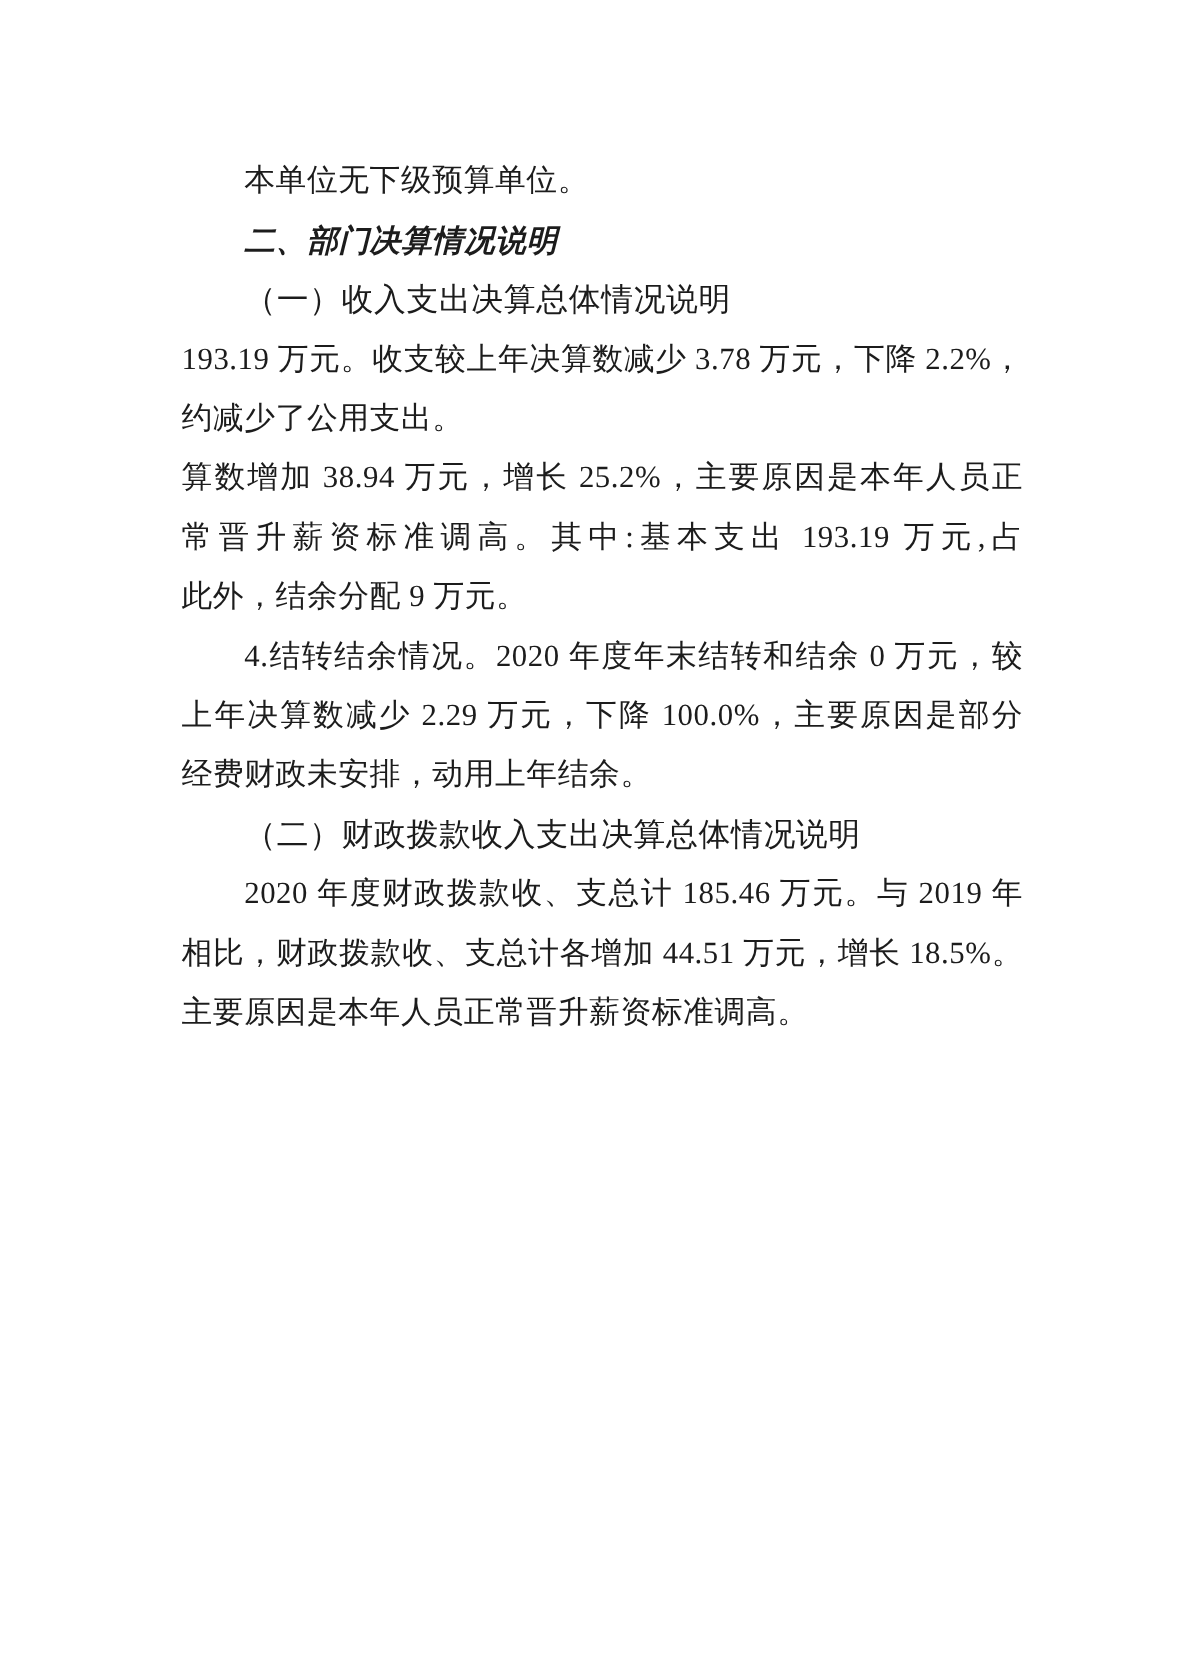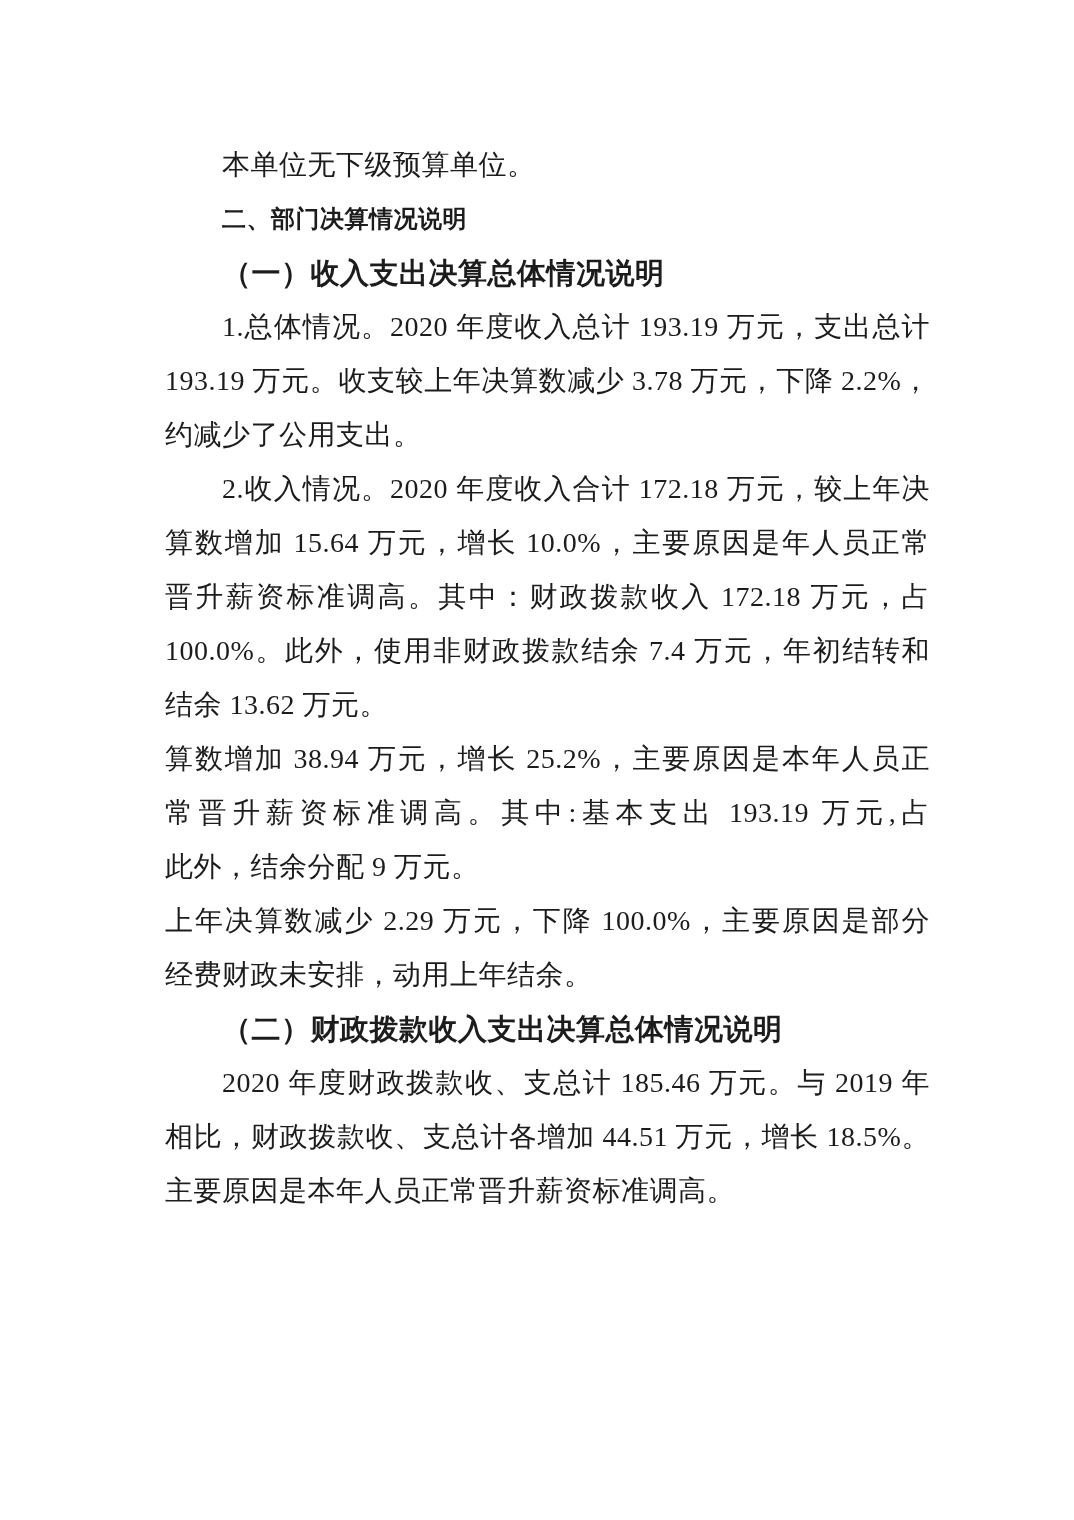--- a/index.html
+++ b/index.html
@@ -35,24 +35,25 @@
   .line.end {
     text-align: left;
     text-align-last: auto;
   }
   .line.indent {
     text-indent: 57px;
   }
   .h-sans {
     font-family: "Liberation Sans", "DejaVu Sans", sans-serif;
     font-weight: 700;
-    font-size: 24px;
+    font-size: 28px;
+    font-style: italic;
   }
   .h-serif {
-    font-weight: 700;
+    font-weight: 400;
     font-size: 29px;
   }
 </style>
 </head>
 <body>
 
 <div class="page">
   <div class="content">
 
     <div class="para">
@@ -61,40 +62,33 @@
 
     <div class="para">
       <div class="line indent end h-sans">二、部门决算情况说明</div>
     </div>
 
     <div class="para">
       <div class="line indent end h-serif">（一）收入支出决算总体情况说明</div>
     </div>
 
     <div class="para">
-      <div class="line indent">1.总体情况。2020 年度收入总计 193.19 万元，支出总计</div>
       <div class="line">193.19 万元。收支较上年决算数减少 3.78 万元，下降 2.2%，</div>
       <div class="line end">约减少了公用支出。</div>
     </div>
 
-    <div class="para">
-      <div class="line indent">2.收入情况。2020 年度收入合计 172.18 万元，较上年决</div>
-      <div class="line">算数增加 15.64 万元，增长 10.0%，主要原因是年人员正常</div>
-      <div class="line">晋升薪资标准调高。其中：财政拨款收入 172.18 万元，占</div>
-      <div class="line">100.0%。此外，使用非财政拨款结余 7.4 万元，年初结转和</div>
-      <div class="line end">结余 13.62 万元。</div>
-    </div>
 
     <div class="para">
       <div class="line">算数增加 38.94 万元，增长 25.2%，主要原因是本年人员正</div>
       <div class="line">常晋升薪资标准调高。其中:基本支出 193.19 万元,占 100.0%。</div>
       <div class="line end">此外，结余分配 9 万元。</div>
     </div>
 
     <div class="para">
+      <div class="line indent">4.结转结余情况。2020 年度年末结转和结余 0 万元，较</div>
       <div class="line">上年决算数减少 2.29 万元，下降 100.0%，主要原因是部分</div>
       <div class="line end">经费财政未安排，动用上年结余。</div>
     </div>
 
     <div class="para">
       <div class="line indent end h-serif">（二）财政拨款收入支出决算总体情况说明</div>
     </div>
 
     <div class="para">
       <div class="line indent">2020 年度财政拨款收、支总计 185.46 万元。与 2019 年</div>

